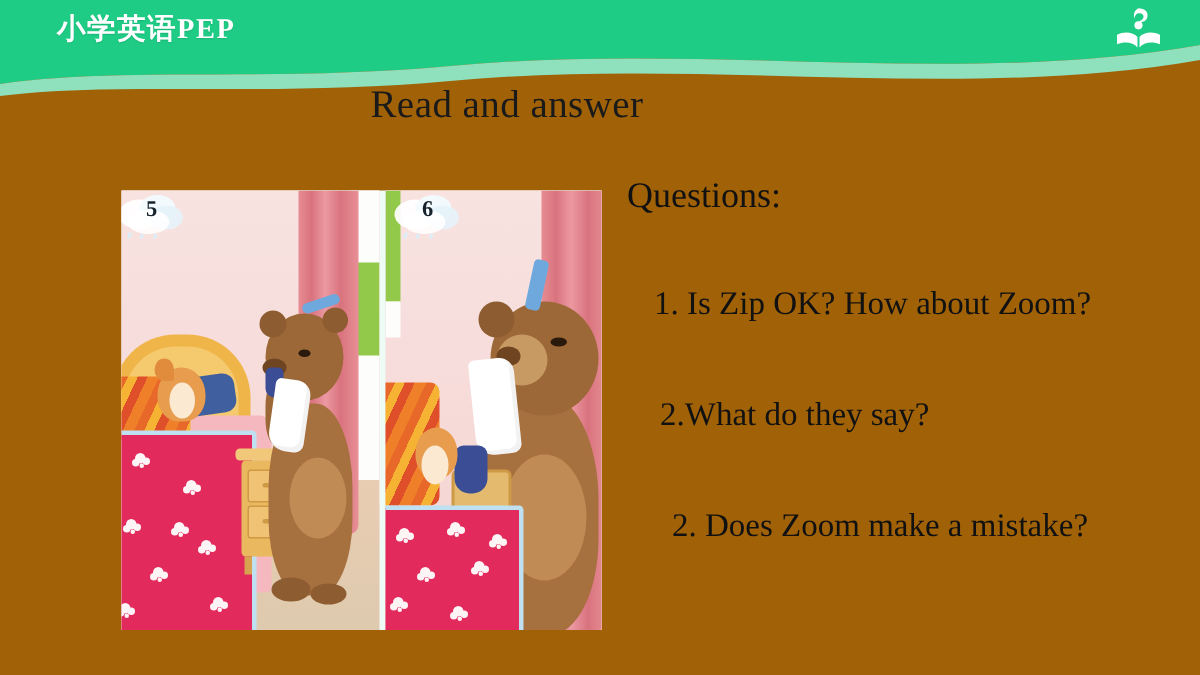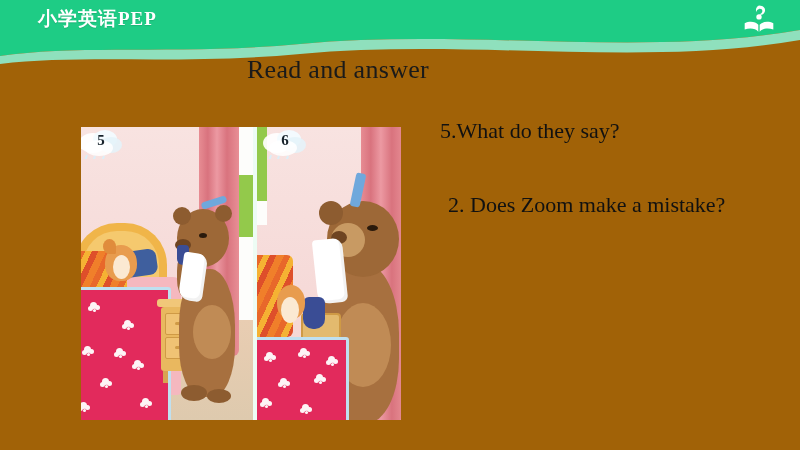--- a/index.html
+++ b/index.html
@@ -458,20 +458,22 @@
           <ellipse cx="22" cy="23" rx="14" ry="8" fill="#ffffff" opacity="0.85"></ellipse>
           <path d="M10 30 l-2 6 M18 31 l-2 6 M27 31 l-2 6" stroke="#dceef7" stroke-width="2" fill="none"></path>
         </svg>
         <div class="num">6</div>
       </div>
     </div>
 
   </div>
 
   <div class="qcol">
-
-
-    <div class="q-item q2">5.What do they say?</div>
+    <div class="q-heading">Questions:</div>
+
+    <div class="q-item q1">1. Is Zip OK? How about Zoom?</div>
+
+    <div class="q-item q2">2.What do they say?</div>
 
     <div class="q-item q3">2. Does Zoom make a mistake?</div>
   </div>
 
 </div>
 
 </body></html>

